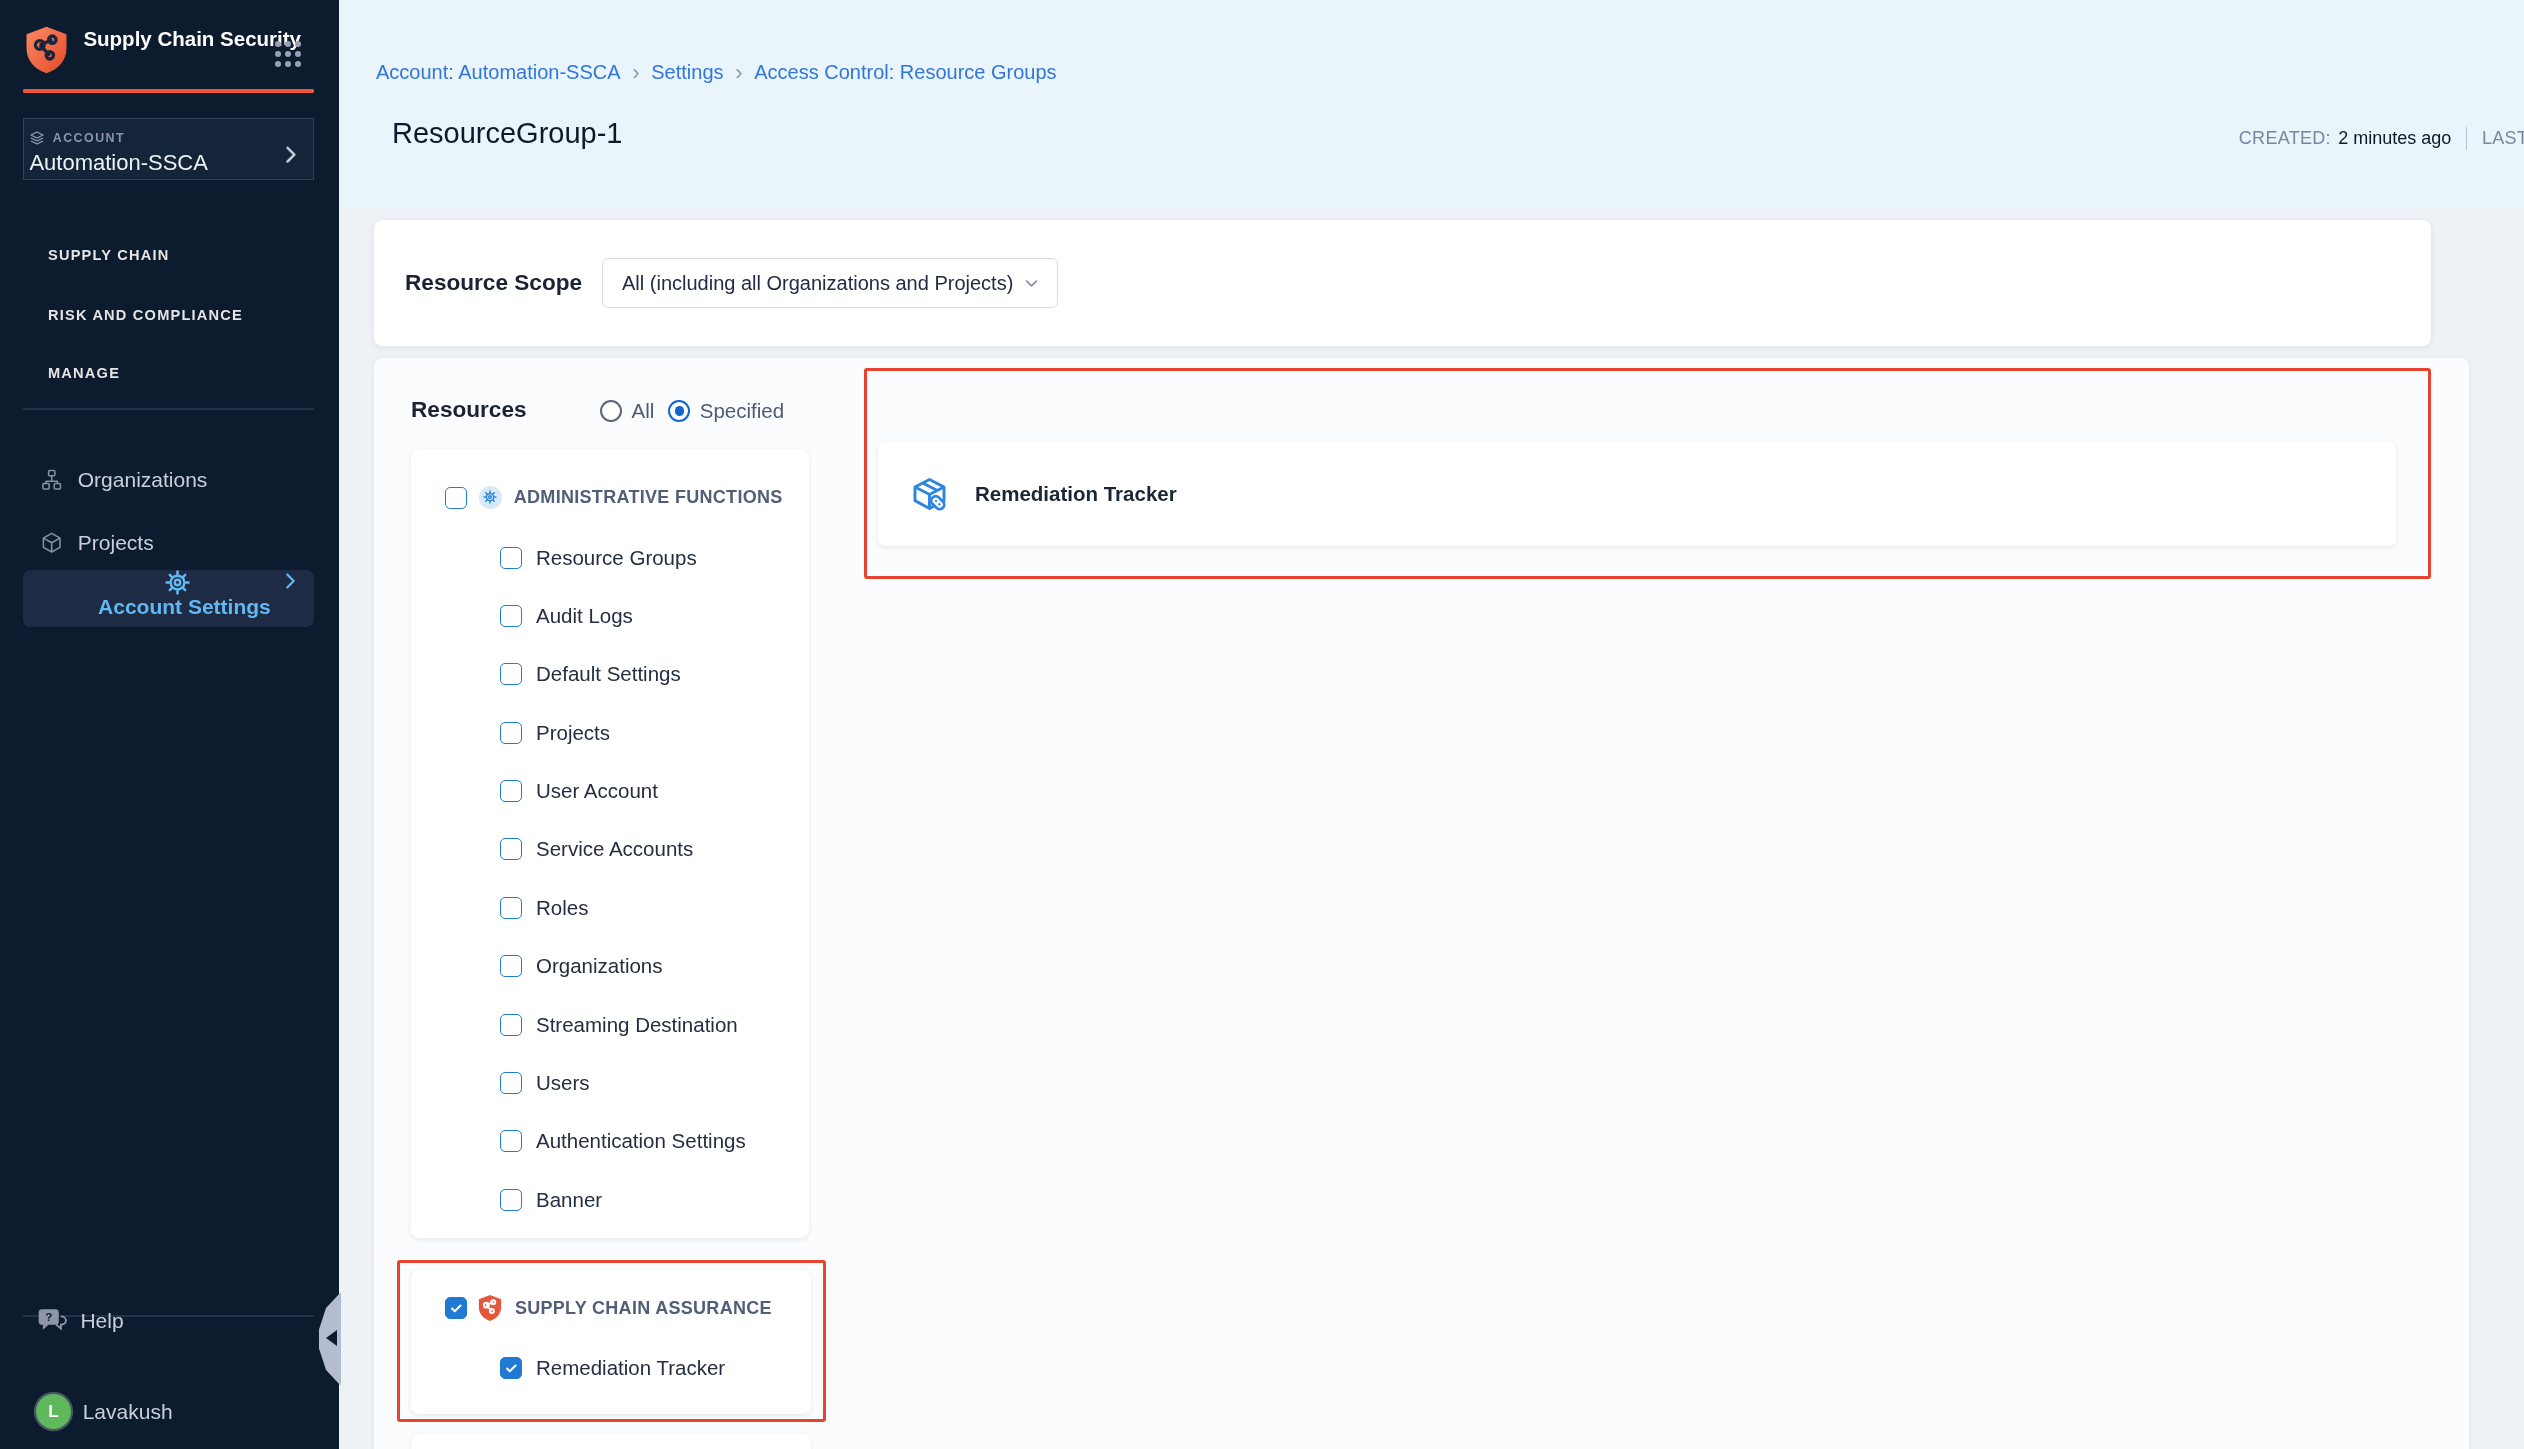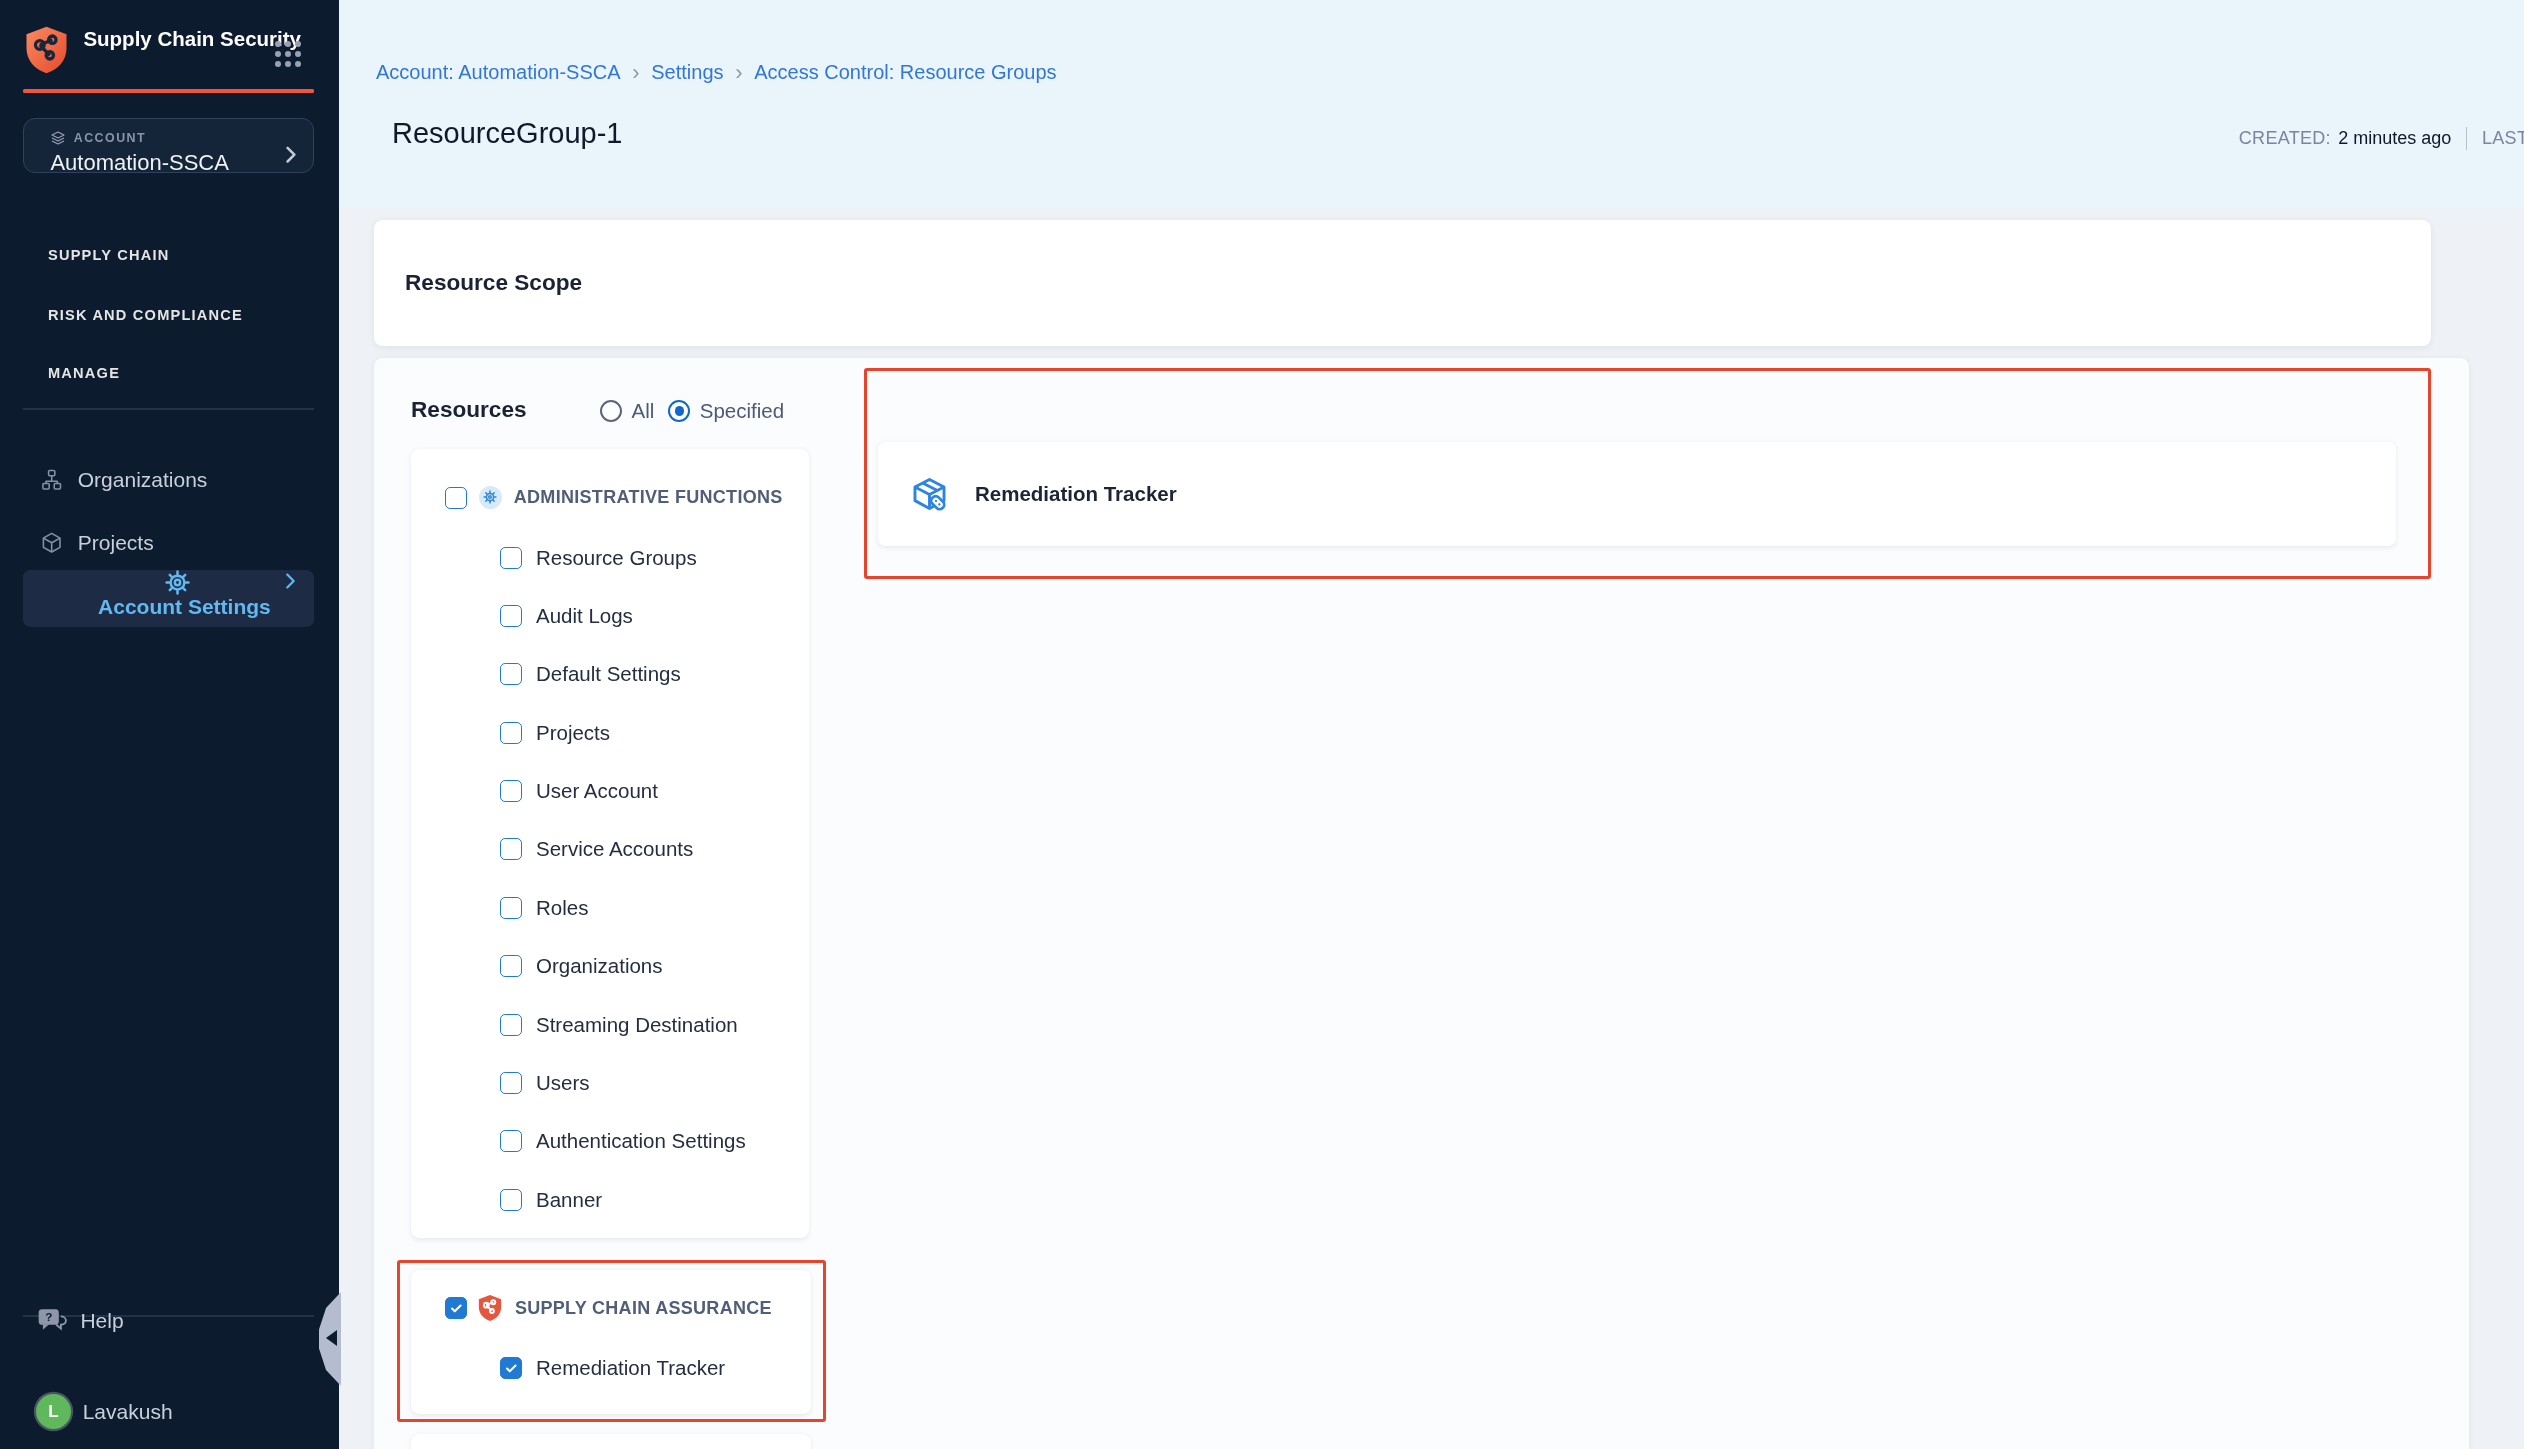--- a/index.html
+++ b/index.html
@@ -11,22 +11,22 @@
     background:#0d1b2e; z-index:10; }
   .logo-row { position:absolute; left:23.4px; top:25px; display:flex; }
   .logo-shield { width:47px; height:50px; flex:0 0 auto; }
   .logo-title { margin-left:13px; padding-top:2.2px; color:#fff; font-size:20.5px;
     font-weight:700; line-height:24px; }
   .grid-icon { position:absolute; left:275px; top:41px; display:grid;
     grid-template-columns:repeat(3,5.8px); grid-gap:4.4px; }
   .grid-icon i { width:5.8px; height:5.8px; border-radius:50%; background:#98a1b4; }
   .brand-underline { position:absolute; left:23.4px; top:89px; width:291px; height:3.7px;
     background:#f2553a; border-radius:1.5px; }
-  .account-box { position:absolute; left:23.4px; top:118px; width:291px; height:55px;
-    background:#142539; border:1.5px solid #32415b; border-radius:12px; padding:11px 26px;
+  .account-box { position:absolute; left:23.4px; top:118px; width:291px; height:62px;
+    background:#142539; border:1.5px solid #32415b; border-radius:0; padding:11px 5px;
     cursor:pointer; }
   .account-top { display:flex; align-items:center; gap:7.3px; margin-bottom:4.4px; }
   .account-label { font-size:12.4px; letter-spacing:1.5px; font-weight:700; color:#8b94a8; }
   .account-value { font-size:22px; color:#eef1f5; }
   .account-chevron { position:absolute; right:13px; top:24px; }
   .side-section { position:absolute; left:48px; font-size:14.6px; font-weight:700;
     letter-spacing:1.2px; color:#e5e5e5; cursor:pointer; }
   .side-divider { position:absolute; left:23.4px; width:291px; height:1.5px; background:#233248; }
   .nav-item { position:absolute; left:23.4px; width:291px; height:51px; border-radius:7.3px;
     display:flex; align-items:center; padding-left:17px; cursor:pointer; color:#c9d0db; }
@@ -275,20 +275,26 @@
         <span class="meta-label">LAST UPDATED:</span>
         <span class="meta-value">2 minutes ago</span>
       </div>
     </div>
   </div>
 
   <div class="content">
 
     <div class="scope-card">
       <div class="scope-label">Resource Scope</div>
+      <div class="dropdown">
+        <span class="dd-text">All (including all Organizations and Projects)</span>
+        <svg width="19" height="19" viewBox="0 0 24 24" fill="none" stroke="#8a90a2" stroke-width="2.2" stroke-linecap="round" stroke-linejoin="round">
+          <path d="M6 9l6 6 6-6"></path>
+        </svg>
+      </div>
     </div>
 
     <div class="panel">
 
       <div class="resources-title">Resources</div>
 
       <div class="radio-row">
         <div class="radio-opt">
           <div class="radio-circle"></div>
           <span class="radio-label">All</span>

